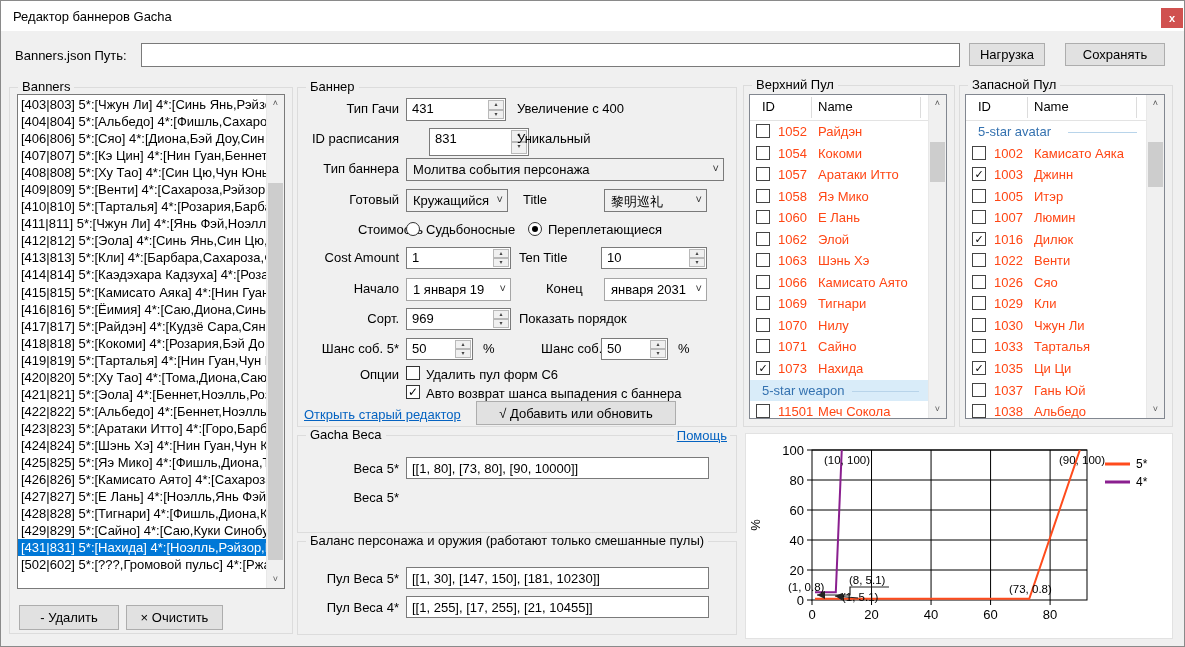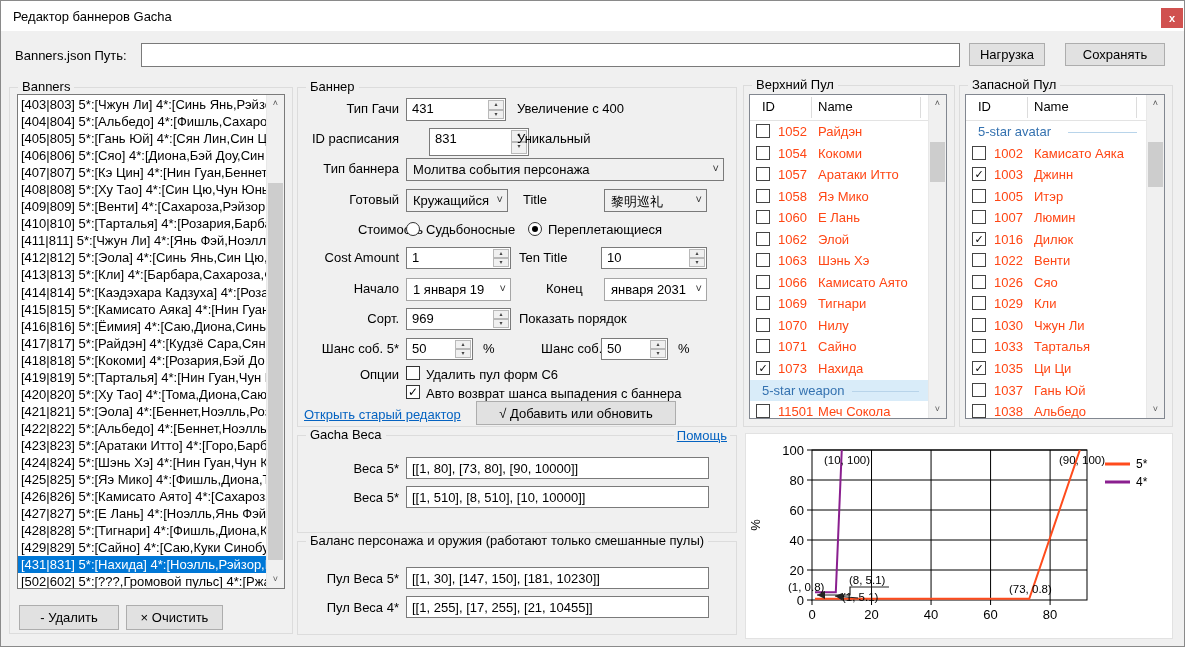--- a/index.html
+++ b/index.html
@@ -77,21 +77,20 @@
   <button class="btn" style="left:968px;top:42px;width:76px;height:23px;">Нагрузка</button>
   <button class="btn" style="left:1064px;top:42px;width:100px;height:23px;">Сохранять</button>
 
   <div class="group" style="left:8px;top:86px;width:282px;height:545px;">
     <span class="gtitle">Banners</span>
   </div>
   <div class="listbox" style="left:16px;top:93px;width:268px;height:495px;">
     <div class="lbitems" id="banners-items">
         <div class="lbitem">[403|803] 5*:[Чжун Ли] 4*:[Синь Янь,Рэйзо</div>
         <div class="lbitem">[404|804] 5*:[Альбедо] 4*:[Фишль,Сахароз</div>
-        <div class="lbitem">[405|805] 5*:[Гань Юй] 4*:[Сян Лин,Син Ц</div>
         <div class="lbitem">[406|806] 5*:[Сяо] 4*:[Диона,Бэй Доу,Син</div>
         <div class="lbitem">[407|807] 5*:[Кэ Цин] 4*:[Нин Гуан,Беннет</div>
         <div class="lbitem">[408|808] 5*:[Ху Тао] 4*:[Син Цю,Чун Юнь</div>
         <div class="lbitem">[409|809] 5*:[Венти] 4*:[Сахароза,Рэйзор,</div>
         <div class="lbitem">[410|810] 5*:[Тарталья] 4*:[Розария,Барба</div>
         <div class="lbitem">[411|811] 5*:[Чжун Ли] 4*:[Янь Фэй,Ноэлл</div>
         <div class="lbitem">[412|812] 5*:[Эола] 4*:[Синь Янь,Син Цю,</div>
         <div class="lbitem">[413|813] 5*:[Кли] 4*:[Барбара,Сахароза,Ф</div>
         <div class="lbitem">[414|814] 5*:[Каэдэхара Кадзуха] 4*:[Розар</div>
         <div class="lbitem">[415|815] 5*:[Камисато Аяка] 4*:[Нин Гуан</div>
@@ -234,21 +233,20 @@
   <a class="link" style="left:303px;top:406px;">Открыть старый редактор</a>
   <button class="btn" style="left:475px;top:400px;width:200px;height:24px;">√ Добавить или обновить</button>
 
   <div class="group" style="left:296px;top:434px;width:438px;height:96px;">
     <span class="gtitle">Gacha Веса</span>
     <a class="link" style="right:6px;top:-8px;left:auto;background:#f0f0f0;padding:0 3px;">Помощь</a>
   </div>
   <span class="lbl r" style="left:296px;top:460px;width:102px;">Веса 5*</span>
   <input class="txt" style="left: 405px; top: 456px; width: 303px; height: 22px;" value="[[1, 80], [73, 80], [90, 10000]]">
   <span class="lbl r" style="left:296px;top:489px;width:102px;">Веса 5*</span>
-  <input class="txt" style="left: 405px; top: 485px; width: 303px; height: 22px;" value="[[1, 510], [8, 510], [10, 10000]]">
 
   <div class="group" style="left:296px;top:540px;width:438px;height:92px;">
     <span class="gtitle">Баланс персонажа и оружия (работают только смешанные пулы)</span>
   </div>
   <span class="lbl r" style="left:296px;top:570px;width:102px;">Пул Веса 5*</span>
   <input class="txt" style="left: 405px; top: 566px; width: 303px; height: 22px;" value="[[1, 30], [147, 150], [181, 10230]]">
   <span class="lbl r" style="left:296px;top:599px;width:102px;">Пул Веса 4*</span>
   <input class="txt" style="left: 405px; top: 595px; width: 303px; height: 22px;" value="[[1, 255], [17, 255], [21, 10455]]">
 
   <div class="group" style="left:742px;top:84px;width:210px;height:340px;">

